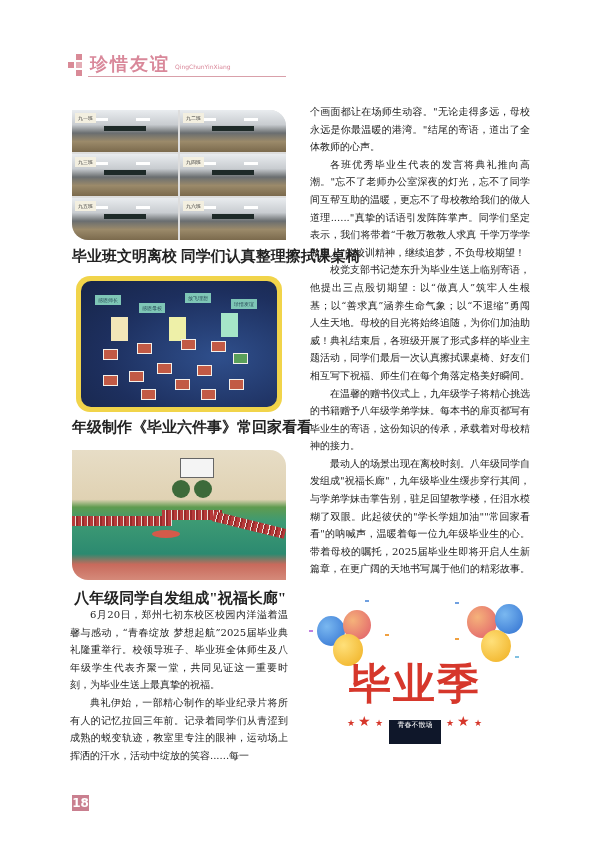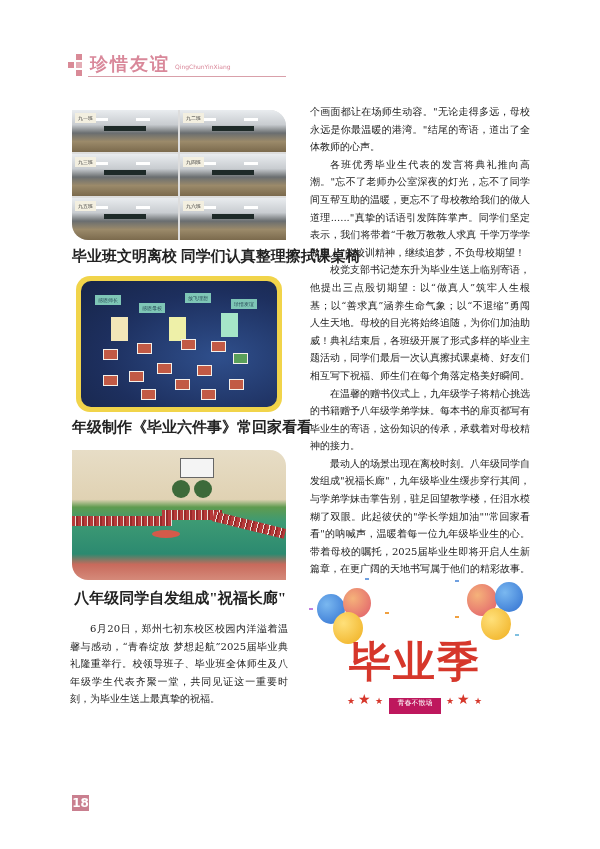--- a/index.html
+++ b/index.html
@@ -31,28 +31,28 @@
   
   .p3 { left:72px; top:450px; width:214px; height:130px; border-radius:0 16px 0 16px; background:linear-gradient(180deg,#e7ddc6 0%,#e0d2b3 38%,#5f9b4f 44%,#3d9a74 55%,#2c8a70 80%,#c86a5c 88%,#d58a7a 100%); }
   .p3 .screen { position:absolute; left:108px; top:8px; width:32px; height:18px; background:#f4f4f4; border:1px solid #666; }
   .p3 .tree { position:absolute; top:30px; width:18px; height:18px; border-radius:50%; background:#3d6a3a; }
   .p3 .circle { position:absolute; left:80px; top:80px; width:28px; height:8px; border-radius:50%; background:#d45a4a; }
   .p3 .people { position:absolute; height:10px; background:repeating-linear-gradient(90deg,#b63a3a 0 3px,#e8e0d8 3px 4px,#9a2a2a 4px 6px); }
 
   .text { position:absolute; font-family:"DejaVu Serif", serif; font-size:10px; line-height:17.6px; color:#222; text-align:justify; }
   .text p { margin:0; text-indent:2em; }
   .text p.noindent { text-indent:0; }
-  .left-text { left:70px; top:620px; width:218px; }
+  .left-text { left:70px; top:606px; width:218px; }
   .right-text { left:310px; top:103px; width:220px; }
 
   
-  .grad { position:absolute; left:305px; top:572px; width:220px; height:150px; }
+  .grad { position:absolute; left:305px; top:594px; width:220px; height:150px; }
   .balloon { position:absolute; border-radius:50%; }
   .grad-title { position:absolute; left:30px; top:62px; width:160px; text-align:center; font-family:"DejaVu Sans", sans-serif; font-weight:bold; font-size:42px; color:#d6372b; letter-spacing:2px; }
-  .grad-badge { position:absolute; left:84px; top:126px; width:52px; height:16px; background:#be185d; color:#fff; font-family:"DejaVu Sans", sans-serif; font-size:7px; line-height:10px; text-align:center; }
+  .grad-badge { position:absolute; left:84px; top:126px; width:52px; height:24px; background:#0f172a; color:#fff; font-family:"DejaVu Sans", sans-serif; font-size:7px; line-height:10px; text-align:center; }
   .star { position:absolute; color:#d6372b; font-family:"DejaVu Sans", sans-serif; line-height:1; }
   .confetti { position:absolute; width:4px; height:2px; }
 
   .page-num { position:absolute; left:72px; top:795px; width:17px; height:16px; background:#c97f8f; color:#fff; font-family:"DejaVu Sans", sans-serif; font-size:12px; font-weight:bold; line-height:16px; text-align:center; }
 </style>
 </head>
 <body>
 
 <div class="header">
   <div class="logo-squares">
@@ -138,20 +138,21 @@
   <div class="tree" style="left:122px;"></div>
   <div class="circle"></div>
   <div class="people" style="left:0;top:66px;width:100px;"></div>
   <div class="people" style="left:90px;top:60px;width:60px;"></div>
   <div class="people" style="left:140px;top:70px;width:74px;transform:rotate(14deg);"></div>
 </div>
 <div class="caption" style="left:72px;top:589px;width:214px;">八年级同学自发组成"祝福长廊"</div>
 
 <div class="text left-text">
   <p>6月20日，郑州七初东校区校园内洋溢着温馨与感动，“青春绽放  梦想起航”2025届毕业典礼隆重举行。校领导班子、毕业班全体师生及八年级学生代表齐聚一堂，共同见证这一重要时刻，为毕业生送上最真挚的祝福。</p>
+  <p>典礼伊始，一部精心制作的毕业纪录片将所有人的记忆拉回三年前。记录着同学们从青涩到成熟的蜕变轨迹，教室里专注的眼神，运动场上挥洒的汗水，活动中绽放的笑容......每一</p>
 </div>
 
 <div class="text right-text">
   <p class="noindent">个画面都让在场师生动容。"无论走得多远，母校永远是你最温暖的港湾。"结尾的寄语，道出了全体教师的心声。</p>
   <p>各班优秀毕业生代表的发言将典礼推向高潮。"忘不了老师办公室深夜的灯光，忘不了同学间互帮互助的温暖，更忘不了母校教给我们的做人道理......"真挚的话语引发阵阵掌声。同学们坚定表示，我们将带着“千教万教教人求真  千学万学学做真人”的校训精神，继续追梦，不负母校期望！</p>
   <p>校党支部书记楚东升为毕业生送上临别寄语，他提出三点殷切期望：以“做真人”筑牢人生根基；以“善求真”涵养生命气象；以“不退缩”勇闯人生天地。母校的目光将始终追随，为你们加油助威！典礼结束后，各班级开展了形式多样的毕业主题活动，同学们最后一次认真擦拭课桌椅、好友们相互写下祝福、师生们在每个角落定格美好瞬间。</p>
   <p>在温馨的赠书仪式上，九年级学子将精心挑选的书籍赠予八年级学弟学妹。每本书的扉页都写有毕业生的寄语，这份知识的传承，承载着对母校精神的接力。</p>
   <p>最动人的场景出现在离校时刻。八年级同学自发组成"祝福长廊"，九年级毕业生缓步穿行其间，与学弟学妹击掌告别，驻足回望教学楼，任泪水模糊了双眼。此起彼伏的"学长学姐加油""常回家看看"的呐喊声，温暖着每一位九年级毕业生的心。带着母校的嘱托，2025届毕业生即将开启人生新篇章，在更广阔的天地书写属于他们的精彩故事。</p>
 </div>
 

